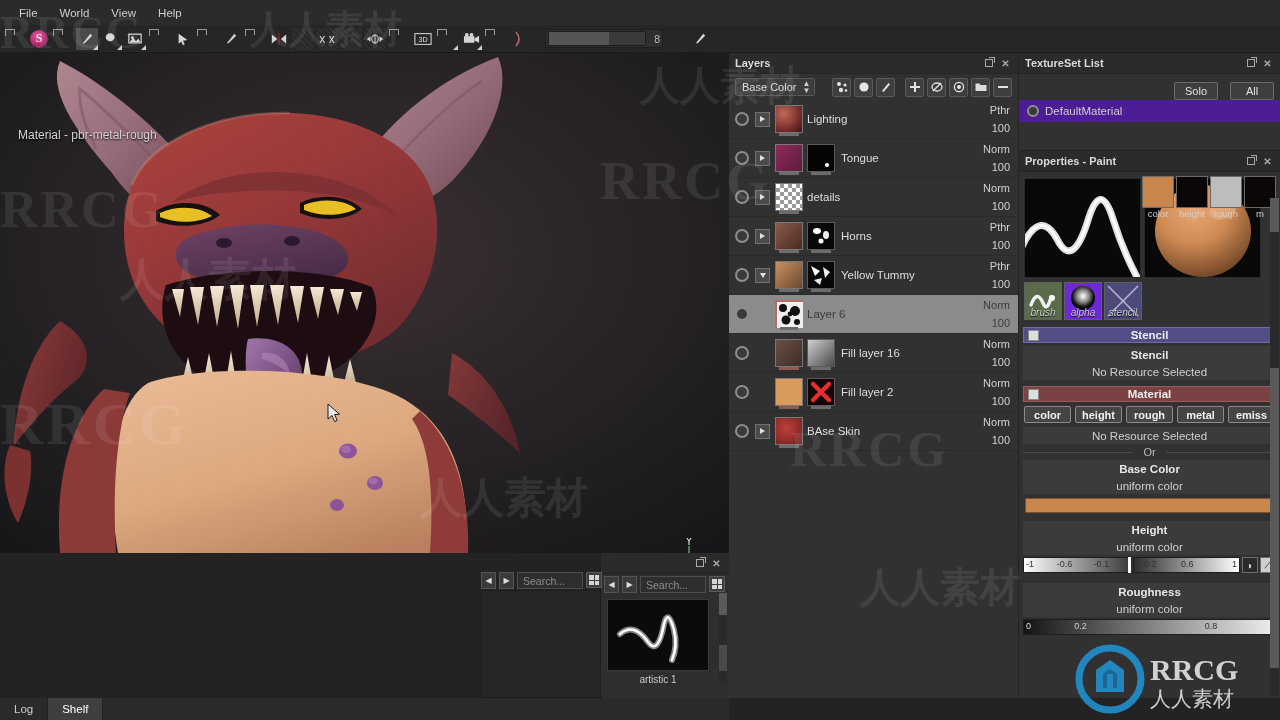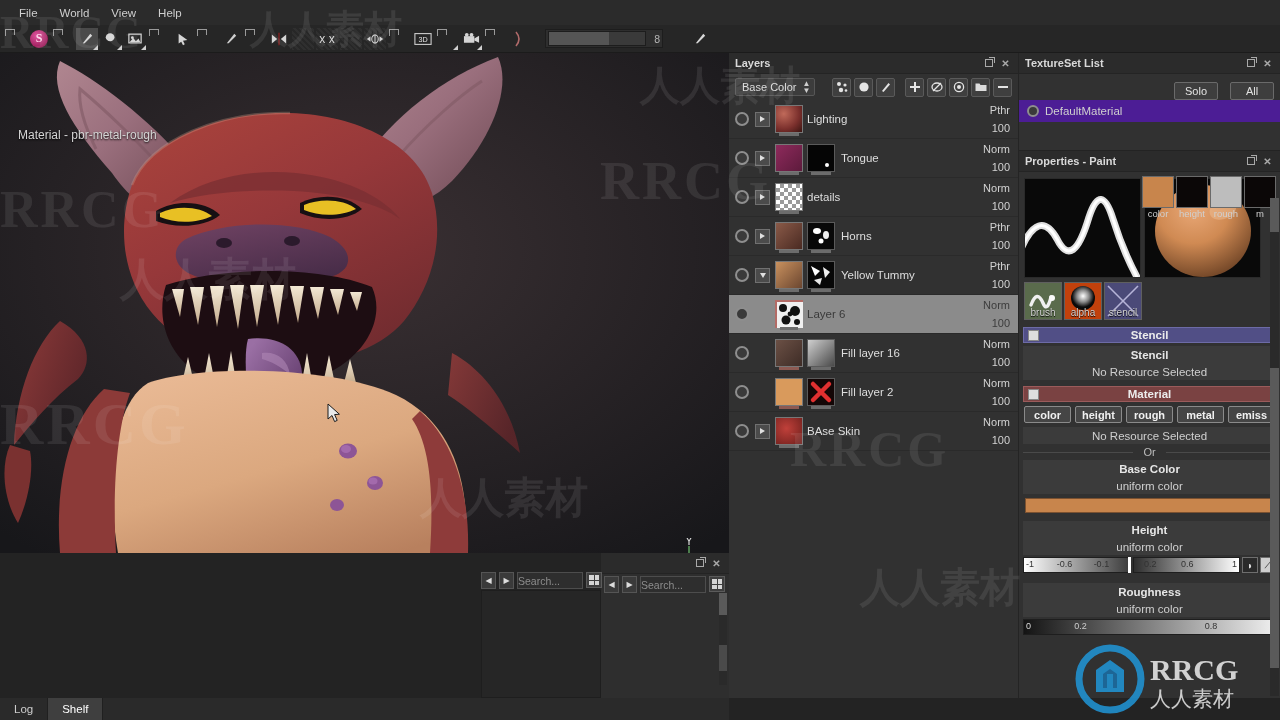--- a/index.html
+++ b/index.html
@@ -127,21 +127,21 @@
 
   
   #props { left:1019px; top:151px; width:261px; height:547px; }
   .prop-body { position:relative; padding:0; height:526px; overflow:hidden; }
   .prev-row { display:flex; gap:3px; padding:6px 5px 0 5px; }
   .prev-box { width:117px; height:100px; background:#090909; border:1px solid #2a2a2a;
     position:relative; overflow:hidden; }
   .res-row { display:flex; gap:2px; padding:4px 5px 0 5px; }
   .res-item { width:38px; }
   .res-img { width:38px;height:38px;border:1px solid #5f5f5f; position:relative;
-     display:flex;align-items:flex-end;justify-content:center;}
+     display:flex;align-items:flex-end;justify-content:center;font-style:italic;}
   .res-cap { font-size:10px;color:#cfcfcf;text-align:center;position:absolute;
     bottom:1px;left:0;right:0;text-shadow:0 1px 1px #000;}
   .chan-row { display:flex; gap:2px; position:absolute; right:4px; top:4px; }
   .chan { width:32px;height:32px;border:1px solid #6a6a6a; }
   .chan-cap{font-size:9.5px;color:#d0d0d0;text-align:center;}
   .sec-head { height:16px; display:flex; align-items:center; justify-content:center;
     position:relative; font-size:11.5px; font-weight:bold; color:#ececec; margin-top:5px; }
   .sec-head .cb { position:absolute; left:4px; width:11px;height:11px;
     background:#dedede; border:1px solid #888; }
   .sec-stencil { background:#514f86; border:1px solid #6d6ba6; }
@@ -177,21 +177,21 @@
   #shelf { left:0; top:553px; width:729px; height:167px; background:#2e2e2e; }
   .shelf-title { height:17px; background:#2b2b2b; display:flex;align-items:center;
     padding:0 6px; font-size:11px; font-weight:bold; color:#dadada; }
   .shelf-tabs { height:24px; display:flex; align-items:stretch; background:#2a2a2a;}
   .stab { padding:0 11px; display:flex;align-items:center; font-size:11.5px;
     color:#cbcbcb; border-right:1px solid #202020; background:#333; }
   .stab.active { background:#4b4b4b; color:#fff; }
   .arrowbtn { width:15px;height:17px;background:#3a3a3a;border:1px solid #555;
     display:flex;align-items:center;justify-content:center;color:#ddd;font-size:8px;}
   .searchin { width:66px;height:17px;background:#2e2e2e;border:1px solid #4d4d4d;
-    font-size:10.5px;color:#8d8d8d;display:flex;align-items:center;}
+    font-size:10.5px;color:#8d8d8d;padding-left:5px;display:flex;align-items:center;}
   .gridbtn { width:16px;height:16px;background:#3e3e3e;border:1px solid #5b5b5b;
     display:grid;grid-template-columns:1fr 1fr;grid-template-rows:1fr 1fr;gap:1px;padding:2px;}
   .gridbtn i{background:#d5d5d5;display:block;}
   .asset-strip { display:flex; gap:2px; padding:4px 2px 0 2px; }
   .asset { width:67px; }
   .asset-img { width:67px;height:60px;border:1px solid #4a4a4a; }
   .asset-cap { font-size:9.5px;color:#c6c6c6; margin-top:2px; white-space:nowrap;
     overflow:hidden; text-overflow:ellipsis; width:67px; }
   .asset-cap.sel { background:#5f5f5f; color:#fff; }
   .bottom-tabs { position:absolute; left:0; bottom:0; width:729px; height:22px;
@@ -724,21 +724,21 @@
         <div class="res-item">
           <div class="res-img" style="background:#5a6b4c">
             <svg width="36" height="36" viewBox="0 0 36 36" style="position:absolute;left:0;top:0">
               <path d="M6 22 Q12 6 18 20 Q22 30 26 14" fill="none" stroke="#f0f0f0" stroke-width="3.4" stroke-linecap="round"></path>
               <circle cx="27" cy="15" r="3" fill="#fafafa"></circle>
             </svg>
             <span class="res-cap">brush</span>
           </div>
         </div>
         <div class="res-item">
-          <div class="res-img" style="background:#c2410c">
+          <div class="res-img" style="background:#6d28d9">
             <svg width="36" height="36" viewBox="0 0 36 36" style="position:absolute;left:0;top:0">
               <defs>
                   <radialGradient id="alG" cx="50%" cy="42%" r="46%">
                 <stop offset="0%" stop-color="#ffffff"></stop>
                     <stop offset="55%" stop-color="#8a8a8a"></stop>
                 <stop offset="100%" stop-color="#0a0a0a"></stop>
                   </radialGradient>
                 </defs>
               <circle cx="18" cy="15" r="12" fill="url(#alG)"></circle>
             </svg>
@@ -960,20 +960,31 @@
       <div class="arrowbtn">◀</div>
       <div class="arrowbtn">▶</div>
       <div class="searchin">Search...</div>
       <div class="gridbtn">
           <i></i>
           <i></i>
           <i></i>
           <i></i>
         </div>
     </div>
+    <div style="padding:4px 6px">
+      <div style="width:102px">
+        <div style="width:102px;height:72px;background:#0b0b0b;border:1px solid #3a3a3a">
+          <svg width="100" height="70" viewBox="0 0 100 70">
+            <path d="M12 34 Q26 22 40 42 Q50 56 56 24 Q60 8 66 30 Q70 46 64 60" fill="none" stroke="#ededed" stroke-width="6" stroke-linecap="round" opacity="0.55"></path>
+            <path d="M12 34 Q26 22 40 42 Q50 56 56 24 Q60 8 66 30 Q70 46 64 60" fill="none" stroke="#ffffff" stroke-width="2.6" stroke-linecap="round"></path>
+          </svg>
+        </div>
+        <div style="font-size:10px;color:#c8c8c8;text-align:center;margin-top:3px">artistic 1</div>
+      </div>
+    </div>
     <div style="position:absolute;right:2px;top:40px;width:8px;height:92px;background:#2a2a2a">
       <div style="width:8px;height:22px;background:#5a5a5a"></div>
       <div style="width:8px;height:26px;background:#4a4a4a;margin-top:30px"></div>
     </div>
   </div>
 
   <div class="wm" style="left:0px;top:6px;font-size:46px;letter-spacing:2px">RRCG</div>
   <div class="wm wm-cn" style="left:250px;top:4px;font-size:38px">人人素材</div>
   <div class="wm" style="left:0px;top:180px;font-size:52px;letter-spacing:3px">RRCG</div>
   <div class="wm wm-cn" style="left:640px;top:58px;font-size:40px">人人素材</div>

